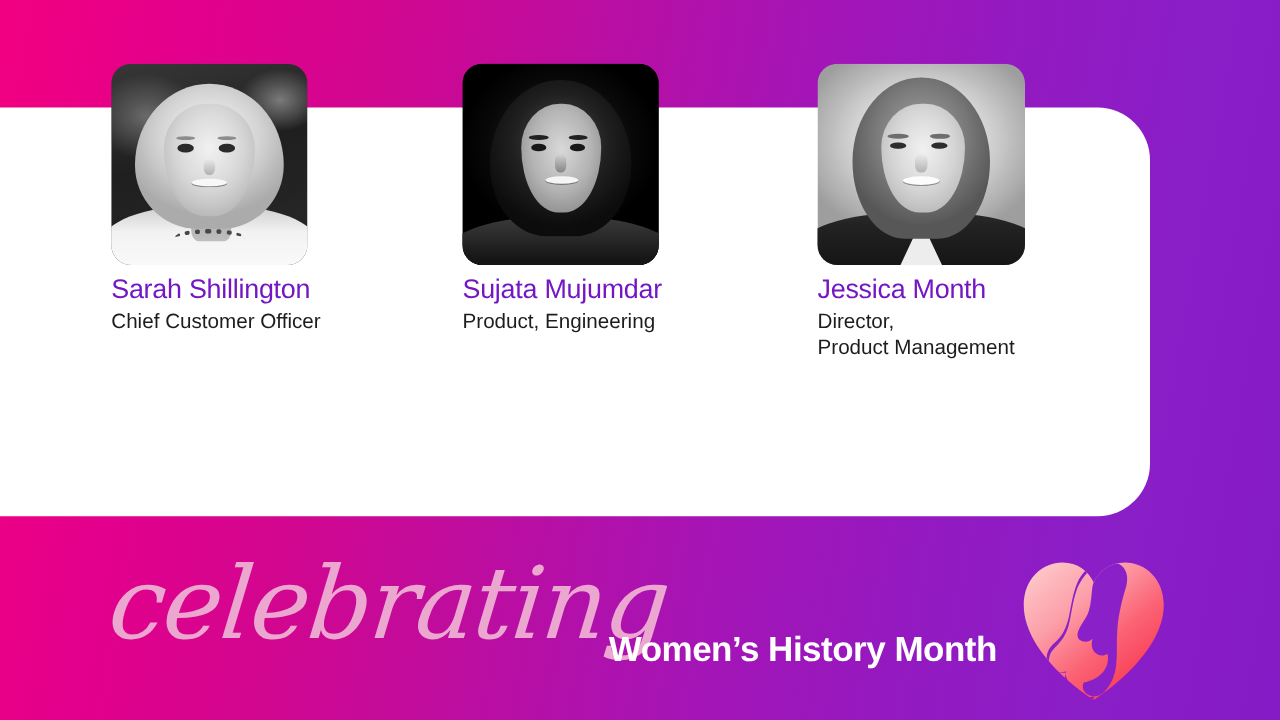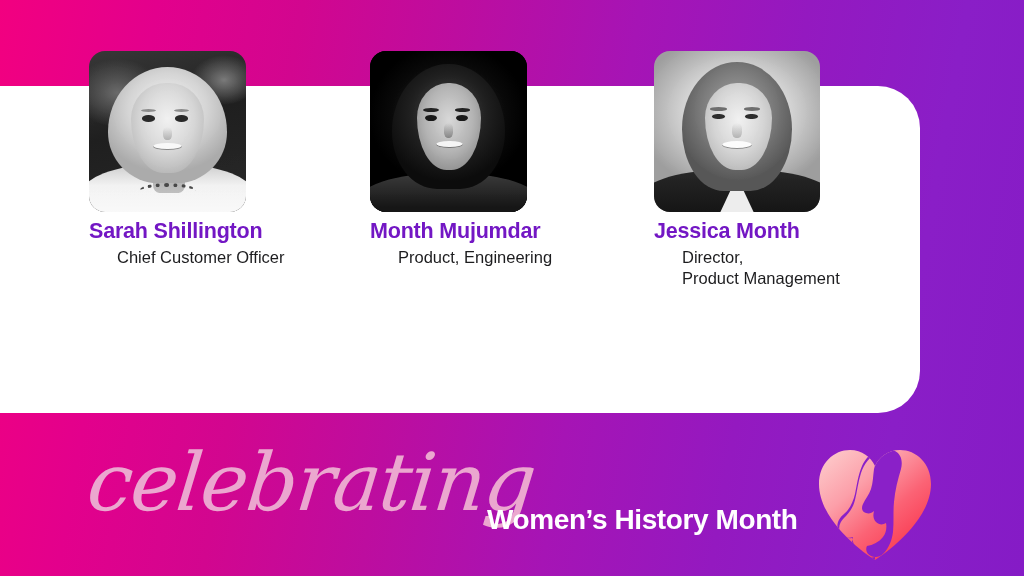--- a/index.html
+++ b/index.html
@@ -56,35 +56,34 @@
     overflow:hidden;
     filter:grayscale(100%) contrast(1.04);
   }
   .person-3 .portrait { width:166px; height:161px; }
 
   .person-name {
     position:absolute;
     top:219px;
     left:0;
     font-size:21.5px;
-    font-weight:bold;
+    font-weight:normal;
     letter-spacing:-0.2px;
     color:#7317C4;
     white-space:nowrap;
   }
   .person-title {
     position:absolute;
     top:247px;
     left:0;
     font-size:16.5px;
     font-weight:normal;
     line-height:21px;
     color:#1d1d1f;
     white-space:pre-line;
-    margin-left:28px;
   }
 
   
   .ph { position:absolute; inset:0; }
 
   
   .p1-bg {
     position:absolute; inset:0;
     background:
       radial-gradient(ellipse 40% 30% at 18% 26%, #6b6b6b 0%, rgba(60,60,60,0) 70%),
@@ -305,21 +304,21 @@
           <div class="p2-hair"></div>
           <div class="p2-face"></div>
           <div class="p2-browL"></div>
           <div class="p2-browR"></div>
           <div class="p2-eyeL"></div>
           <div class="p2-eyeR"></div>
           <div class="p2-nose"></div>
           <div class="p2-mouth"></div>
         </div>
       </div>
-      <div class="person-name">Month Mujumdar</div>
+      <div class="person-name">Sujata Mujumdar</div>
       <div class="person-title">Product, Engineering</div>
     </div>
 
     <div class="person person-3">
       <div class="portrait">
         <div class="ph">
           <div class="p3-bg"></div>
           <div class="p3-blazer"></div>
           <div class="p3-collar"></div>
           <div class="p3-hair"></div>

